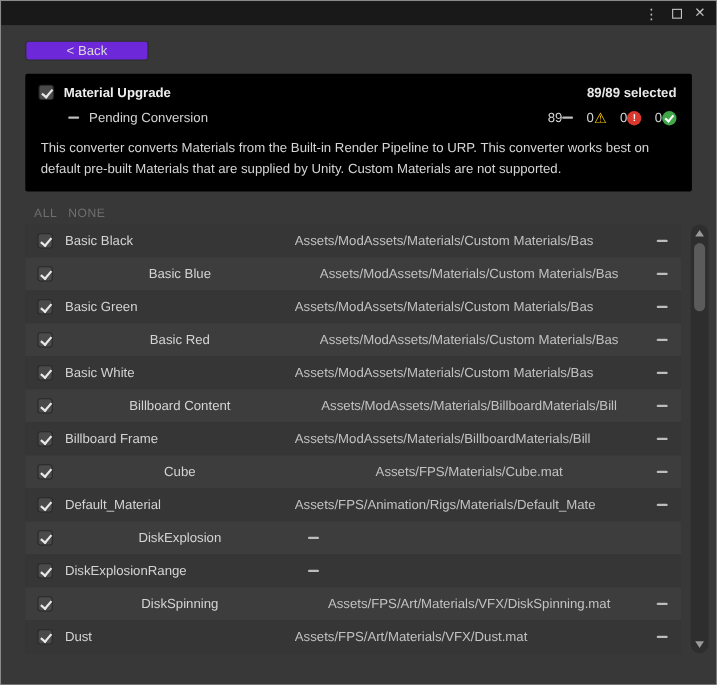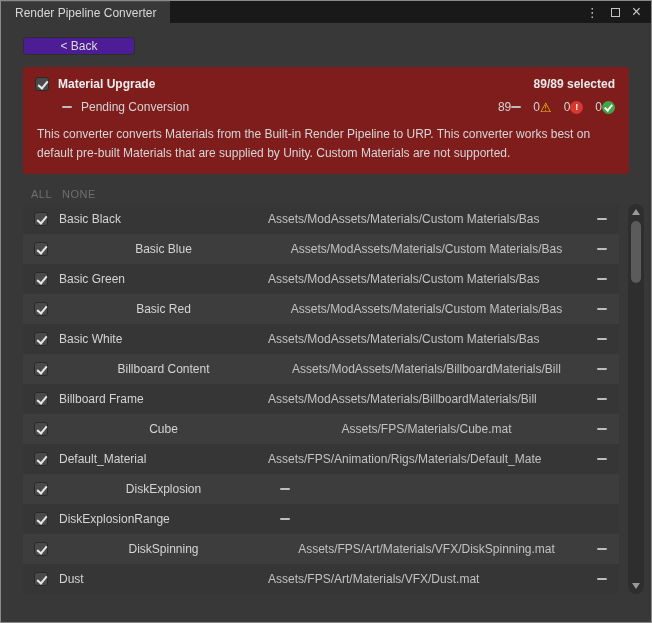--- a/index.html
+++ b/index.html
@@ -32,28 +32,28 @@
   .titlebar-spacer { flex: 1; }
   .controls { display: flex; align-items: center; gap: 12px; padding-right: 10px; color: #c4c4c4; }
   .controls .glyph { font-size: 13px; line-height: 1; cursor: pointer; }
   .maximize-box { width: 9px; height: 9px; border: 1px solid #c4c4c4; display: inline-block; cursor: pointer; }
   .close-glyph { font-size: 16px; line-height: 1; cursor: pointer; }
   
   .content { flex: 1; background: #383838; position: relative; overflow: hidden; }
   .btn-back {
     display: block; margin: 14px 0 0 22px;
     width: 112px; height: 18px;
-    background: #4c1d95; border: 1px solid #2d2d2d; border-radius: 3px;
+    background: #6d28d9; border: 1px solid #2d2d2d; border-radius: 3px;
     color: #dcdcdc; font-size: 12px; font-family: inherit;
     text-align: center; line-height: 15px; cursor: pointer;
   }
   
   .panel {
     margin: 12px 22px 0 22px;
-    background: #7f1d1d; border-radius: 2px;
+    background: #000000; border-radius: 2px;
     padding: 10px 14px 10px 12px;
   }
   .panel-header { display: flex; align-items: center; gap: 9px; }
   .converter-title { font-weight: bold; color: #eeeeee; }
   .selected-count { margin-left: auto; font-weight: bold; color: #e8e8e8; }
   .pending-row { display: flex; align-items: center; gap: 9px; padding: 9px 0 3px 27px; color: #d4d4d4; }
   .counts { margin-left: auto; display: flex; align-items: center; }
   .count-group { display: flex; align-items: center; gap: 0; margin-left: 12px; }
   .description { padding: 8px 2px 2px 2px; color: #d6d6d6; line-height: 1.55; }
   
@@ -114,23 +114,20 @@
     position: absolute; left: 3px; right: 3px; top: 17px; height: 62px;
     background: #5b5b5b; border-radius: 5px; cursor: grab;
   }
 </style>
 </head>
 <body>
 
 <div class="window">
 
   <div class="titlebar">
-    <div class="tab">
-      <span>Render Pipeline Converter</span>
-    </div>
     <div class="titlebar-spacer"></div>
     <div class="controls">
       <span class="glyph">⋮</span>
       <span class="maximize-box"></span>
       <span class="close-glyph">×</span>
     </div>
   </div>
 
   <div class="content">
 

